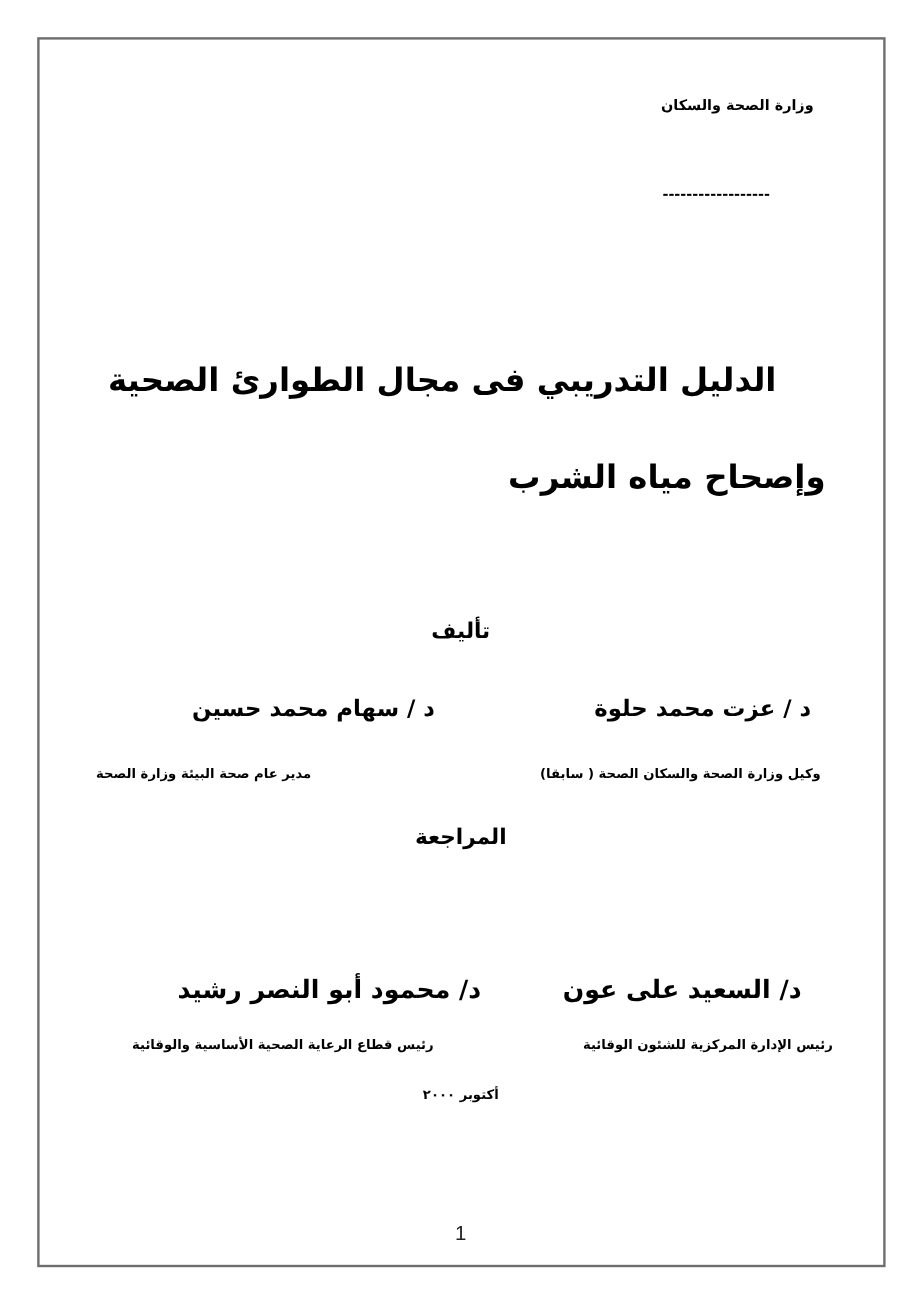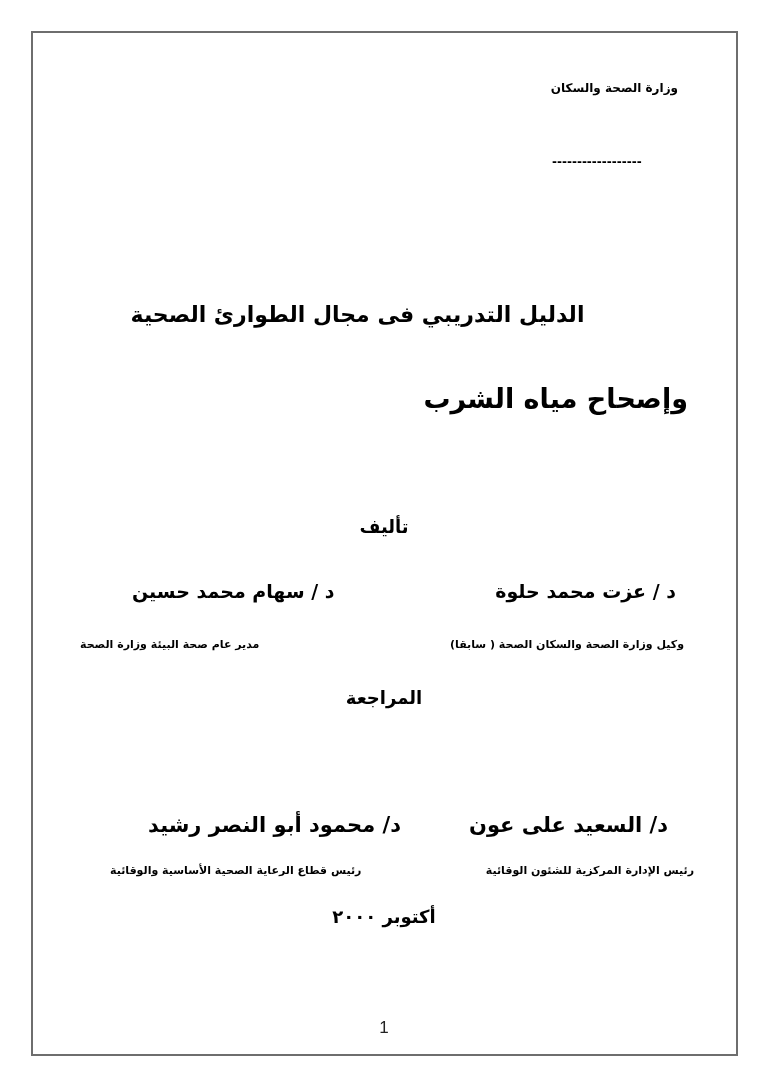--- a/index.html
+++ b/index.html
@@ -52,22 +52,23 @@
       white-space: nowrap;
     }
     .title-main {
       position: absolute;
       left: 0;
       width: 715px;
       top: 302px;
       text-align: center;
       direction: rtl;
       font-weight: bold;
-      font-size: 22px;
+      font-size: 27px;
       white-space: nowrap;
+      padding-left: 11px;
     }
     .title-sub {
       position: absolute;
       left: 0;
       width: 688px;
       top: 383px;
       text-align: right;
       direction: rtl;
       font-weight: bold;
       font-size: 27px;
@@ -78,36 +79,37 @@
       left: 0;
       width: 768px;
       text-align: center;
       direction: rtl;
       font-weight: bold;
       font-size: 18px;
       white-space: nowrap;
     }
     .name-big {
       font-size: 19px;
+      margin-left: 28px;
     }
     .role-small {
       font-size: 11px;
     }
     .name-xl {
       font-size: 21px;
     }
     .date-line {
       position: absolute;
       left: 0;
       width: 768px;
       top: 906px;
       text-align: center;
       direction: rtl;
       font-weight: bold;
-      font-size: 18px;
+      font-size: 11px;
     }
     .page-number {
       position: absolute;
       left: 0;
       width: 768px;
       top: 1018px;
       text-align: center;
       font-family: "Liberation Sans", sans-serif;
       font-size: 17px;
       color: #222;

